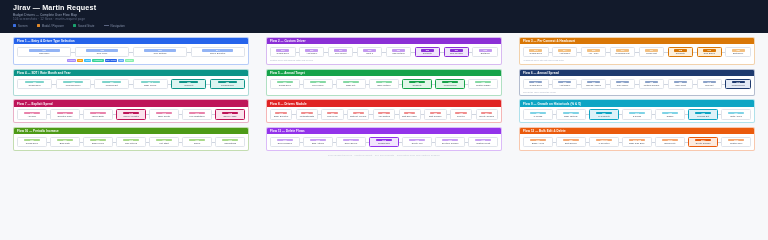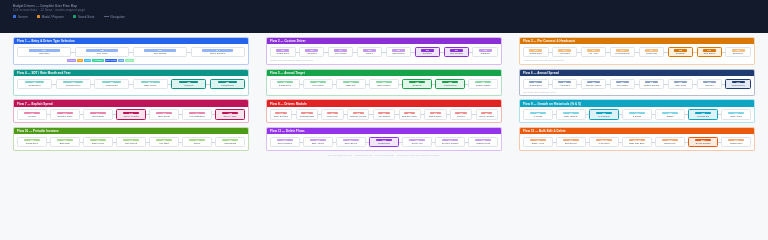--- a/index.html
+++ b/index.html
@@ -121,20 +121,21 @@
     text-align: center;
     font-size: 2.4px; color: #c3c9d4;
     letter-spacing: .12px;
     margin-top: 3px;
   }
 </style>
 </head>
 <body>
 
 <div class="topbar">
+  <div class="title">Jirav — Martin Request</div>
   <div class="subtitle">Budget Drivers — Complete User Flow Map</div>
   <div class="subtitle2">104 screenshots · 12 flows · martin-request page</div>
   <div class="legend" id="legend">
       <div class="legend-item">
         <span class="legend-swatch" style="background: rgb(59, 111, 224);"></span>
         <span class="legend-label">Screen</span>
       </div>
       <div class="legend-item">
         <span class="legend-swatch" style="background: rgb(224, 138, 43);"></span>
         <span class="legend-label">Modal / Popover</span>

